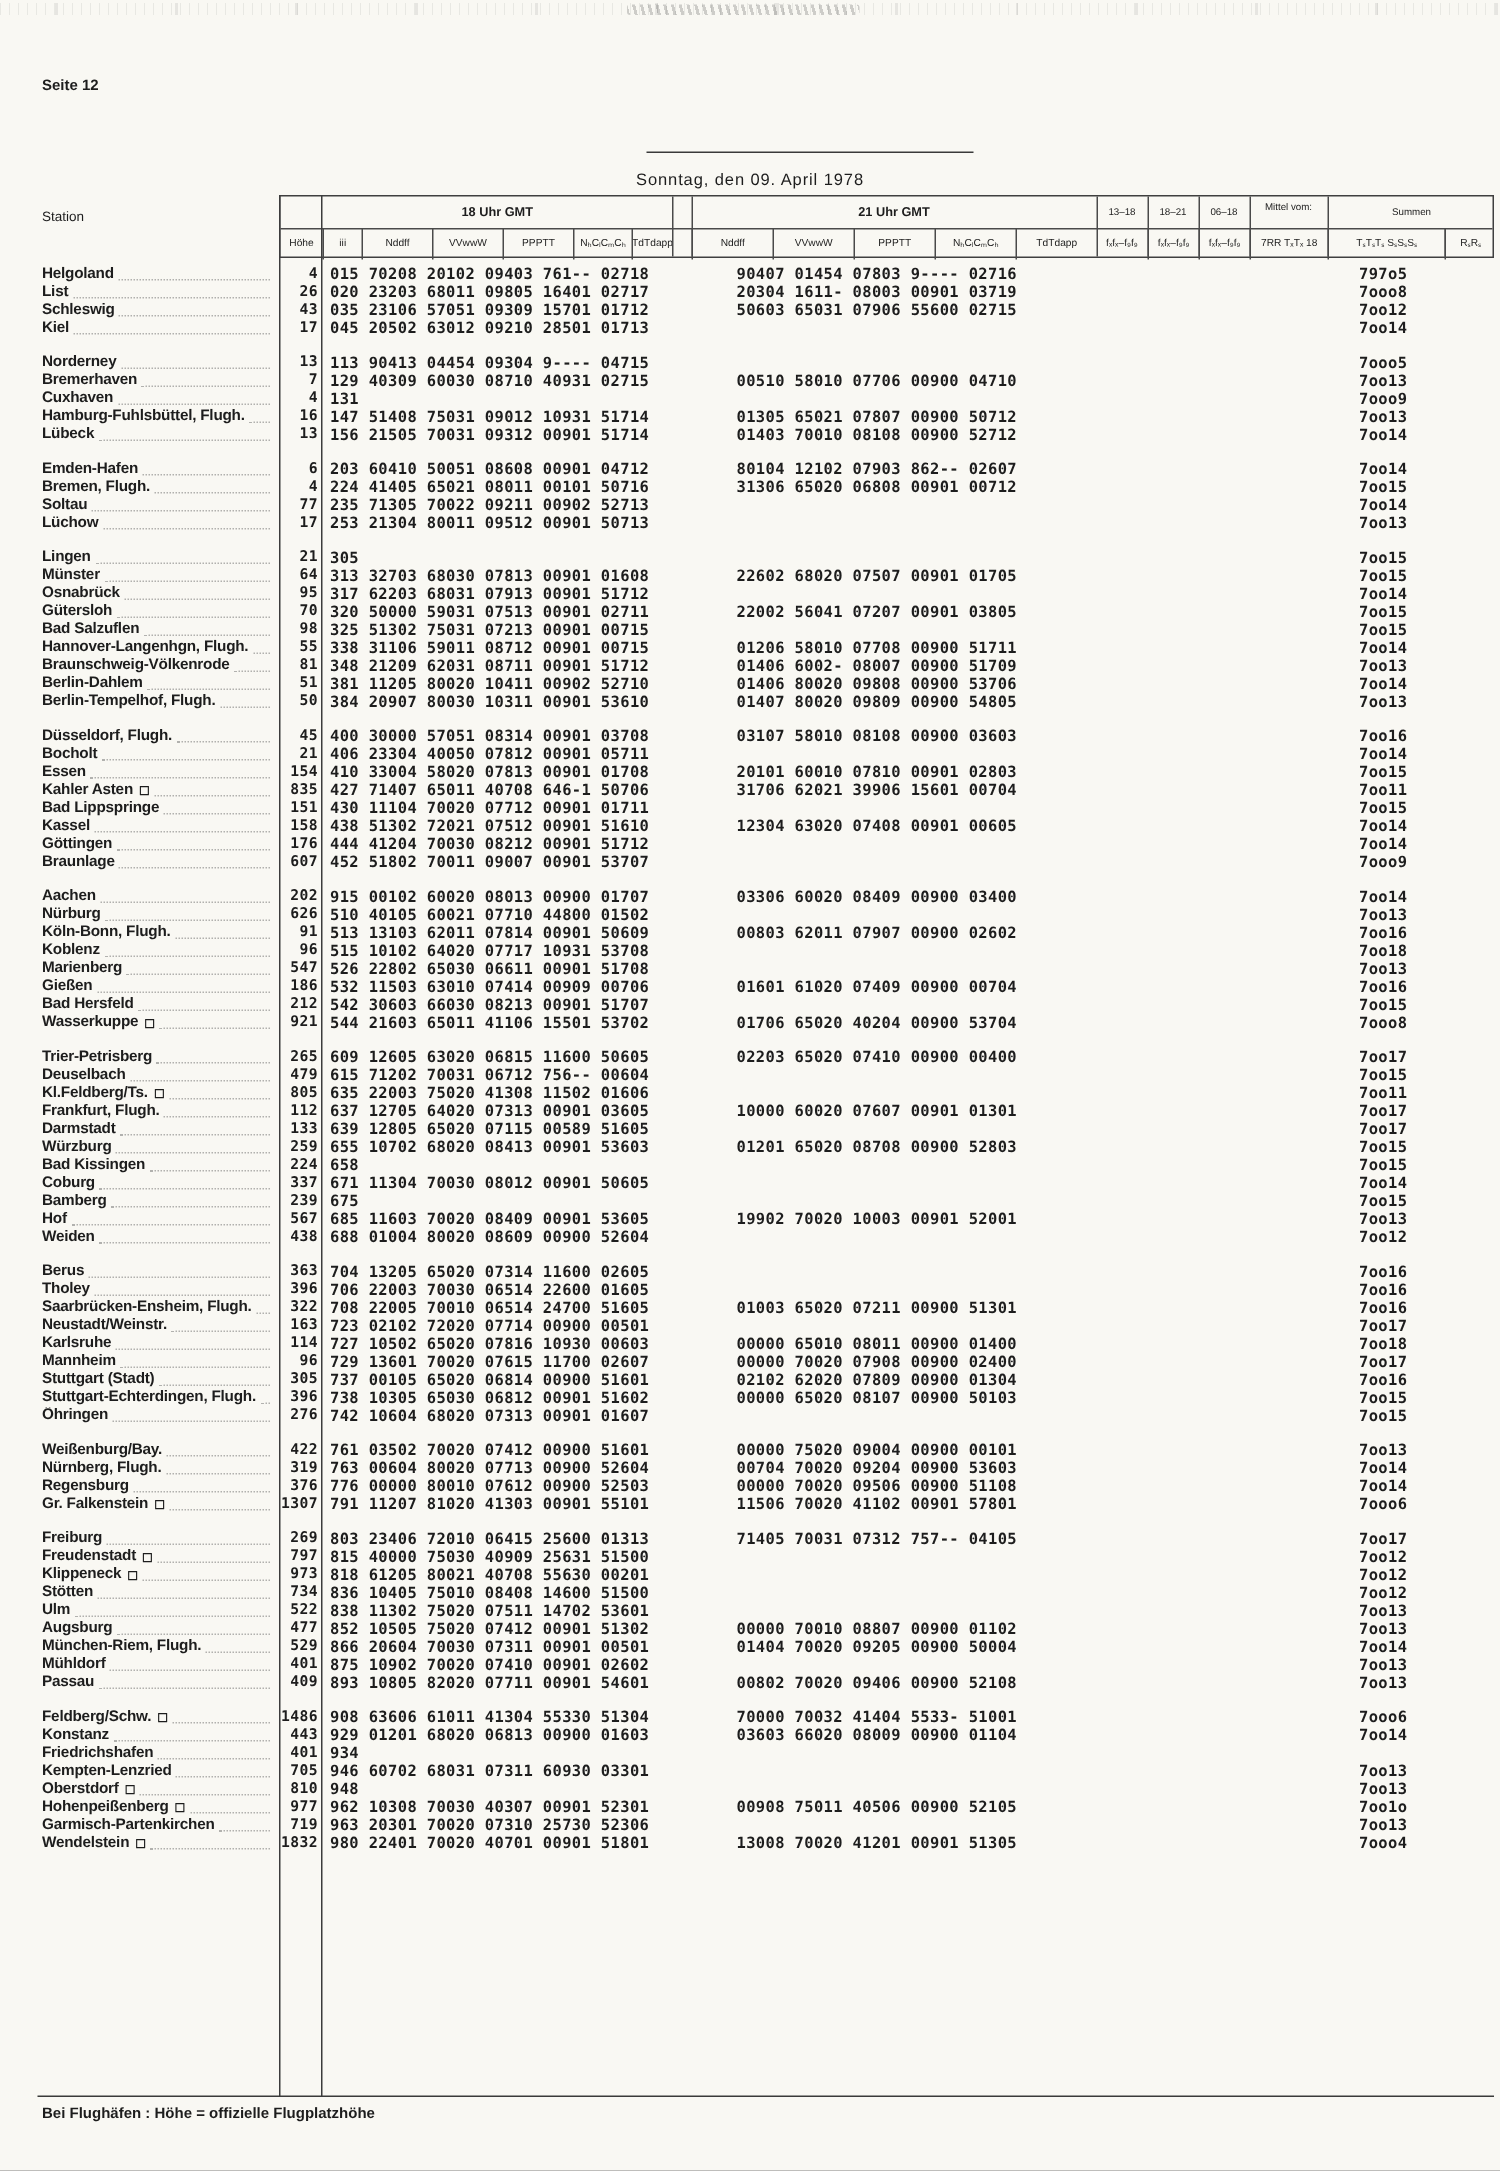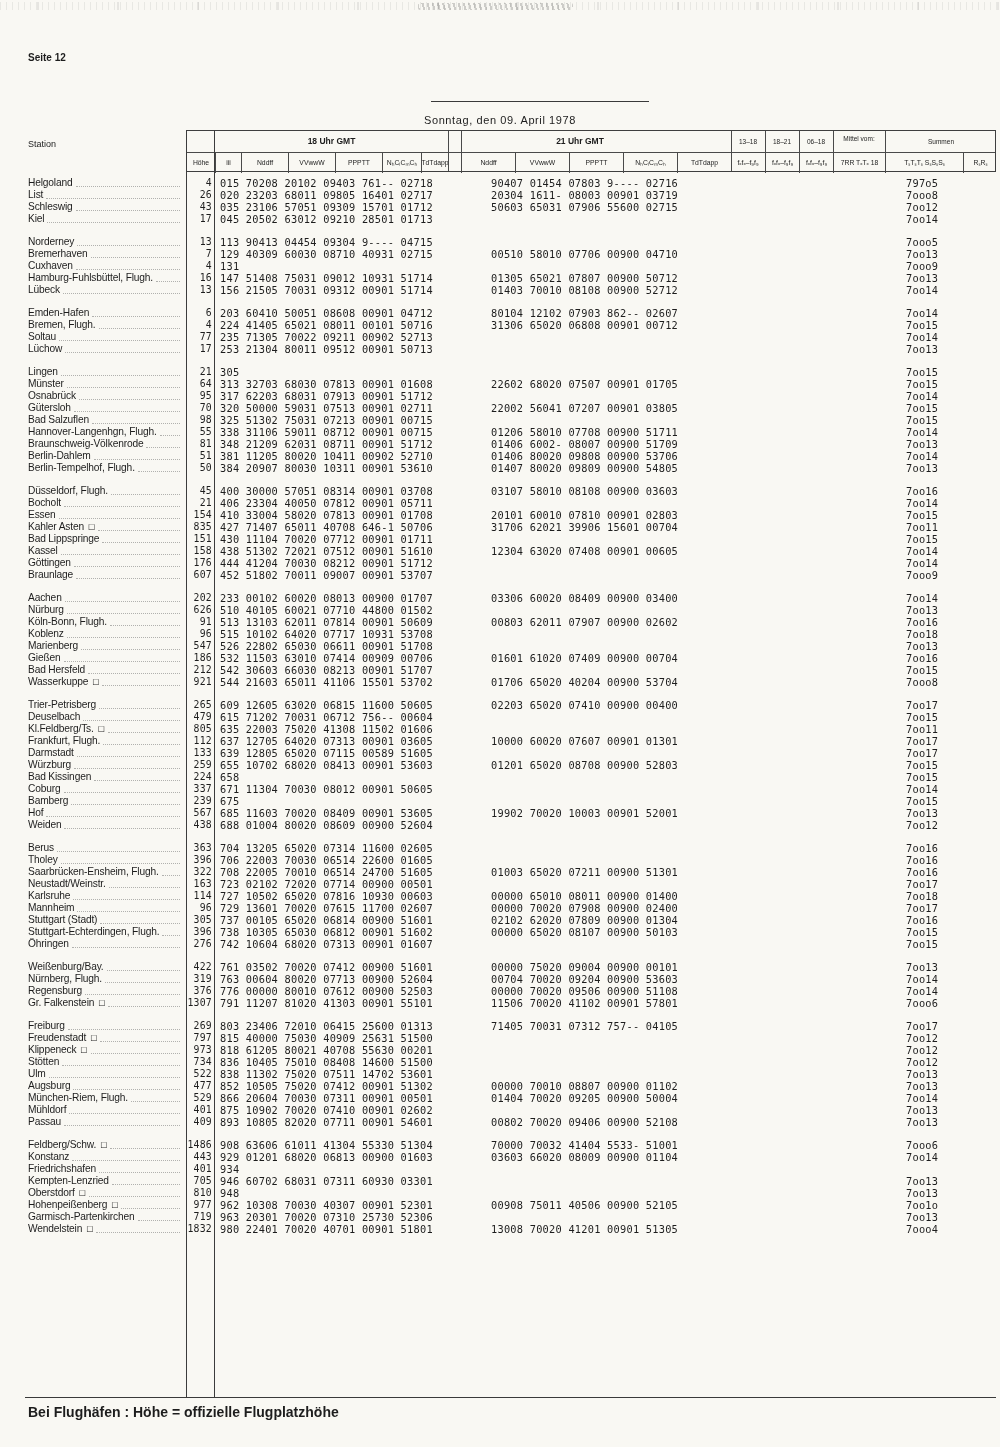--- a/index.html
+++ b/index.html
@@ -36,34 +36,34 @@
   .hcell { position:absolute; top:21px; height:21px; border-left:1px solid #4a4a4a;
     font-size:6.8px; line-height:7px; display:flex; align-items:center; justify-content:center;
     text-align:center; overflow:hidden; }
   .hcell.nob { border-left:none; }
 
   .vline { position:absolute; width:1px; background:#3c3c3c; top:130px; height:1268px; }
   .v1 { left:186px; }
   .v2 { left:214px; }
 
   .rows { position:absolute; left:28px; top:177px; width:944px; }
-  .group { margin-bottom:11px; }
+  .group { margin-bottom:11px;font-weight:bold; }
   .row { position:relative; height:12px; font-size:10.2px; line-height:12px; }
   .stwrap { position:absolute; left:0; top:0; width:154px; height:12px; display:flex; align-items:flex-end; overflow:hidden; }
   .st { white-space:nowrap; letter-spacing:-0.15px; }
   .mk { margin-left:4px; font-size:8px; line-height:11px; }
   .leader { flex:1 1 0; min-width:0; border-bottom:1px dotted rgba(70,70,70,.40); margin:0 2px 2px 3px; }
   .num { font-family:"DejaVu Sans Mono", monospace; white-space:pre; letter-spacing:.25px; }
   .hh  { position:absolute; left:159px; top:0; width:25px; text-align:right; font-size:9.8px; }
   .d18 { position:absolute; left:192px; top:0; font-size:10.3px; }
   .d21 { position:absolute; left:463px; top:0; font-size:10.3px; }
   .mit { position:absolute; left:878px; top:0; font-size:10.3px; }
 
   .bottom-line { position:absolute; left:25px; top:1397px; width:971px; height:1px; background:#3a3a3a; }
-  .footnote { position:absolute; left:28px; top:1404px; font-size:14px; font-weight:bold; }
+  .footnote { position:absolute; left:28px; top:1404px; font-size:10px; font-weight:bold; }
 </style>
 </head>
 <body>
 
 <div class="page">
   <div class="noise"></div>
   <div class="smudge"></div>
 
   <div class="seite">Seite 12</div>
   <div class="title-line"></div>
@@ -75,21 +75,21 @@
     <div class="vd" style="left:261px"></div>
     <div class="vd" style="left:274px"></div>
     <div class="vd" style="left:544px"></div>
     <div class="vd" style="left:578px"></div>
     <div class="vd" style="left:612px"></div>
     <div class="vd" style="left:646px"></div>
     <div class="vd" style="left:698px"></div>
     <div class="vd half" style="left:776px"></div>
 
     <div class="h-main" style="left:28px;width:233px">18 Uhr GMT</div>
-    <div class="h-main" style="left:258px;width:270px">21 Uhr GMT</div>
+    <div class="h-main" style="left:274px;width:270px">21 Uhr GMT</div>
     <div class="h-small" style="left:544px;width:34px">13–18</div>
     <div class="h-small" style="left:578px;width:34px">18–21</div>
     <div class="h-small" style="left:612px;width:34px">06–18</div>
     <div class="h-mittel" style="left:646px;width:52px">Mittel vom:</div>
     <div class="h-small" style="left:698px;width:112px">Summen</div>
   <div class="hcell nob" style="left: 0px; width: 28px;">Höhe</div>
       <div class="hcell" style="left: 28px; width: 26px;">iii</div>
       <div class="hcell" style="left: 54px; width: 47px;">Nddff</div>
       <div class="hcell" style="left: 101px; width: 47px;">VVwwW</div>
       <div class="hcell" style="left: 148px; width: 47px;">PPPTT</div>
@@ -423,21 +423,21 @@
           <span class="mit num">7ooo9</span>
         </div>
       </div>
       <div class="group">
         <div class="row">
           <span class="stwrap">
             <span class="st">Aachen</span>
             <span class="leader"></span>
           </span>
           <span class="hh num">202</span>
-          <span class="d18 num">233 00102 60020 08013 00900 01707</span>
+          <span class="d18 num">915 00102 60020 08013 00900 01707</span>
           <span class="d21 num">03306 60020 08409 00900 03400</span>
           <span class="mit num">7oo14</span>
         </div>
         <div class="row">
           <span class="stwrap">
             <span class="st">Nürburg</span>
             <span class="leader"></span>
           </span>
           <span class="hh num">626</span>
           <span class="d18 num">510 40105 60021 07710 44800 01502</span>

